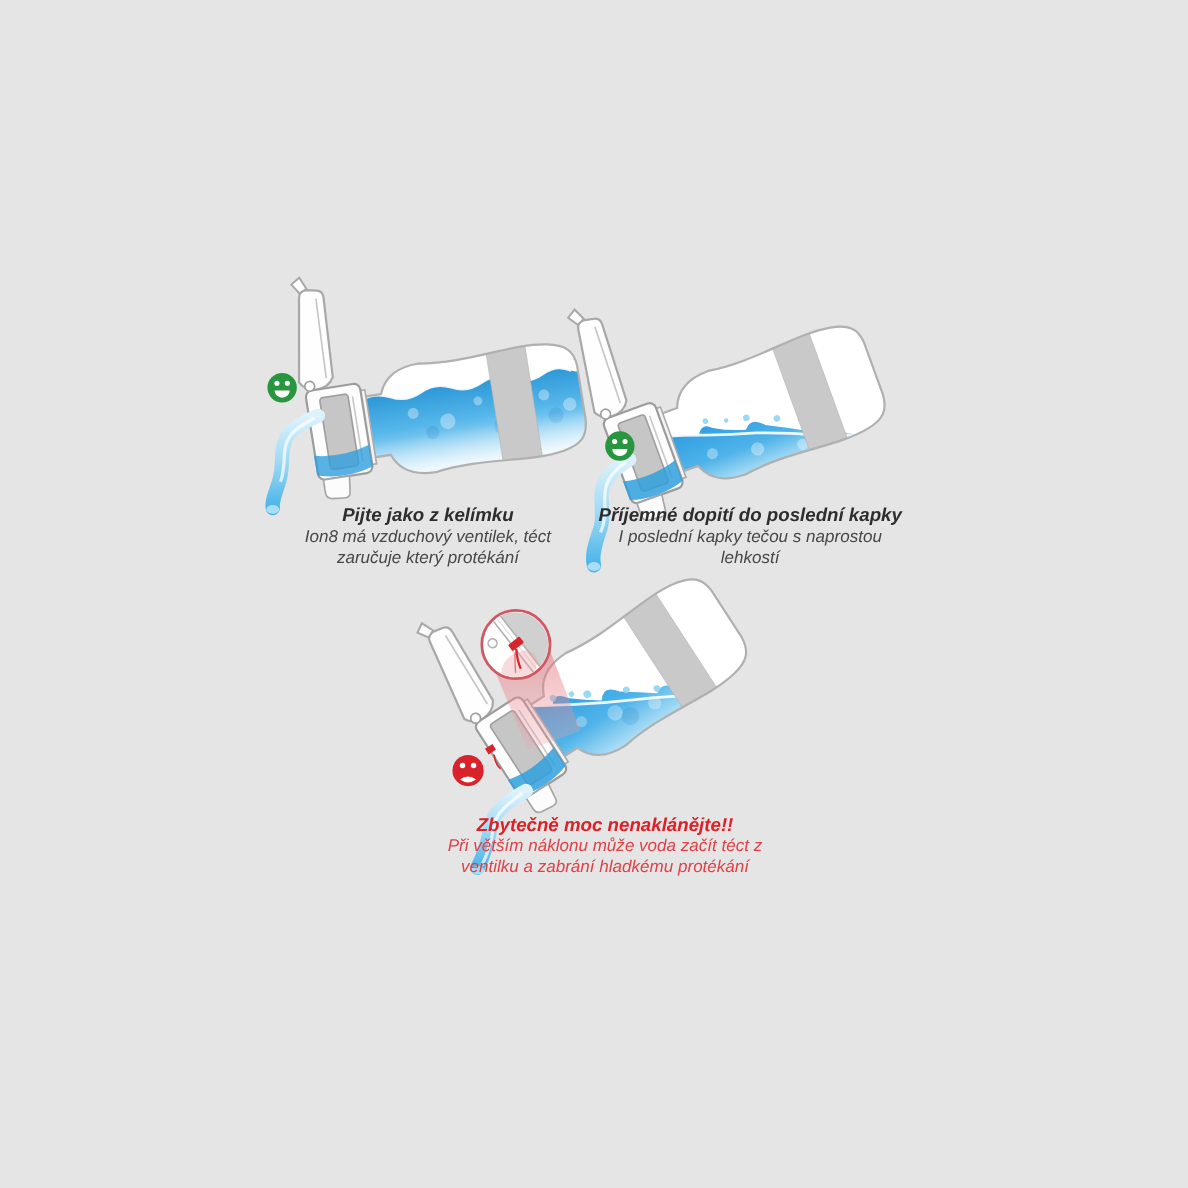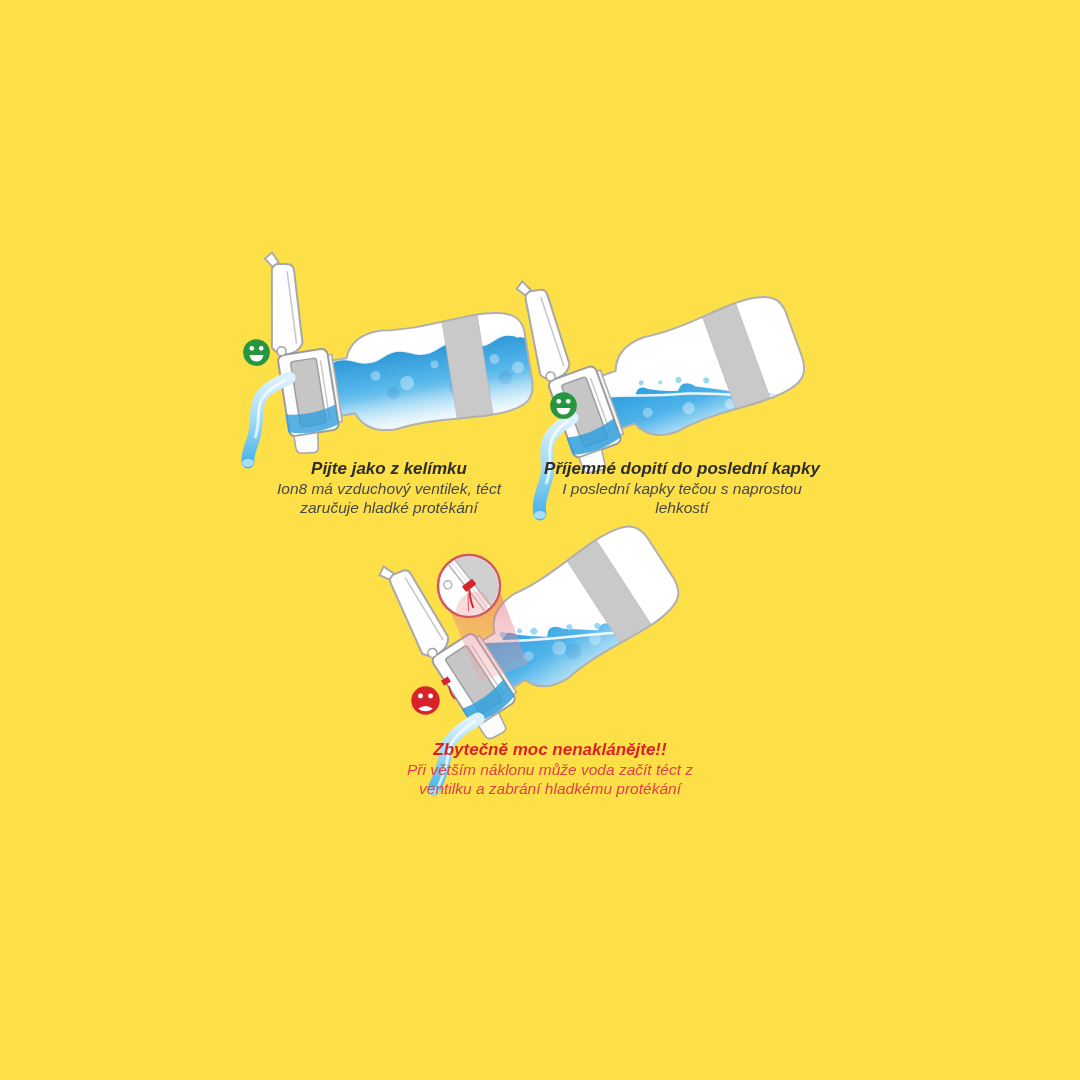--- a/index.html
+++ b/index.html
@@ -1,16 +1,16 @@
 <!DOCTYPE html>
 <html><head>
 <meta charset="utf-8">
 <style>
   html,body{margin:0;padding:0;background:#ffffff;}
-  #canvas{position:relative;width:1080px;height:1080px;background:#fde047;overflow:hidden;
+  #canvas{position:relative;width:1080px;height:1080px;background:#e5e5e5;overflow:hidden;
           font-family:"Liberation Sans", sans-serif;}
   .panel-svg{position:absolute;overflow:visible;}
   .caption{position:absolute;width:320px;text-align:center;font-style:italic;
            font-size:15.5px;line-height:19px;color:#474747;z-index:5;}
   .caption .title{font-weight:bold;font-size:17px;color:#2d2d2d;margin-bottom:1px;}
   .caption.warning{color:#e04046;}
   .caption.warning .title{color:#de2026;}
   #defs-svg{position:absolute;width:0;height:0;}
 </style>
 </head>
@@ -215,21 +215,21 @@
       <path d="M 90 186 C 72 196 60 206 58 218 C 56 232 52 244 46 256" fill="none" stroke="url(#strG)" stroke-width="13" stroke-linecap="round"></path>
       <path d="M 87 188 C 73 198 63 206 61 218 C 59 230 56 242 50 254" fill="none" stroke="rgba(255,255,255,0.7)" stroke-width="3"></path>
       <ellipse cx="46" cy="258" rx="6" ry="4" fill="#bfe7f8" opacity="0.8"></ellipse>
     </g>
     <use href="#sadFace" x="21" y="151" width="33" height="33"></use>
   </svg>
 
   <div class="caption" style="left:229px;top:459px;">
     <div class="title">Pijte jako z kelímku</div>
     <div>Ion8 má vzduchový ventilek, téct</div>
-    <div>zaručuje hladké protékání</div>
+    <div>zaručuje který protékání</div>
   </div>
 
   <div class="caption warning" style="left:390px;top:740px;">
     <div class="title">Zbytečně moc nenaklánějte!!</div>
     <div>Při větším náklonu může voda začít téct z</div>
     <div>ventilku a zabrání hladkému protékání</div>
   </div>
 
   <div class="caption" style="left:522px;top:459px;">
     <div class="title">Příjemné dopití do poslední kapky</div>

